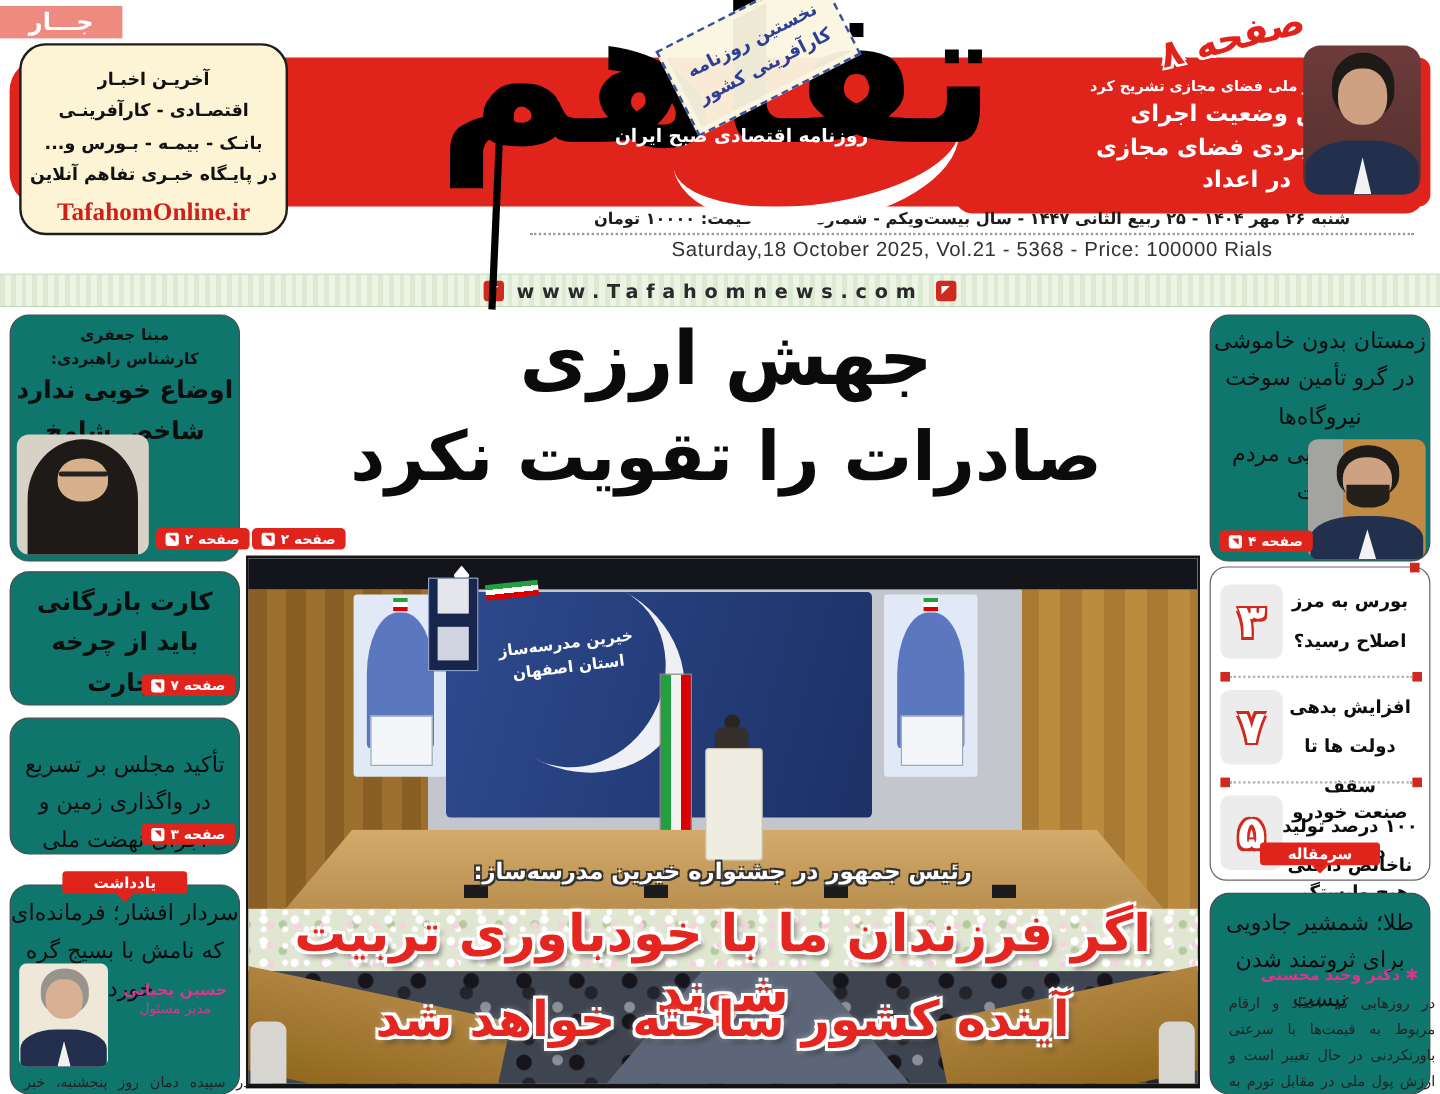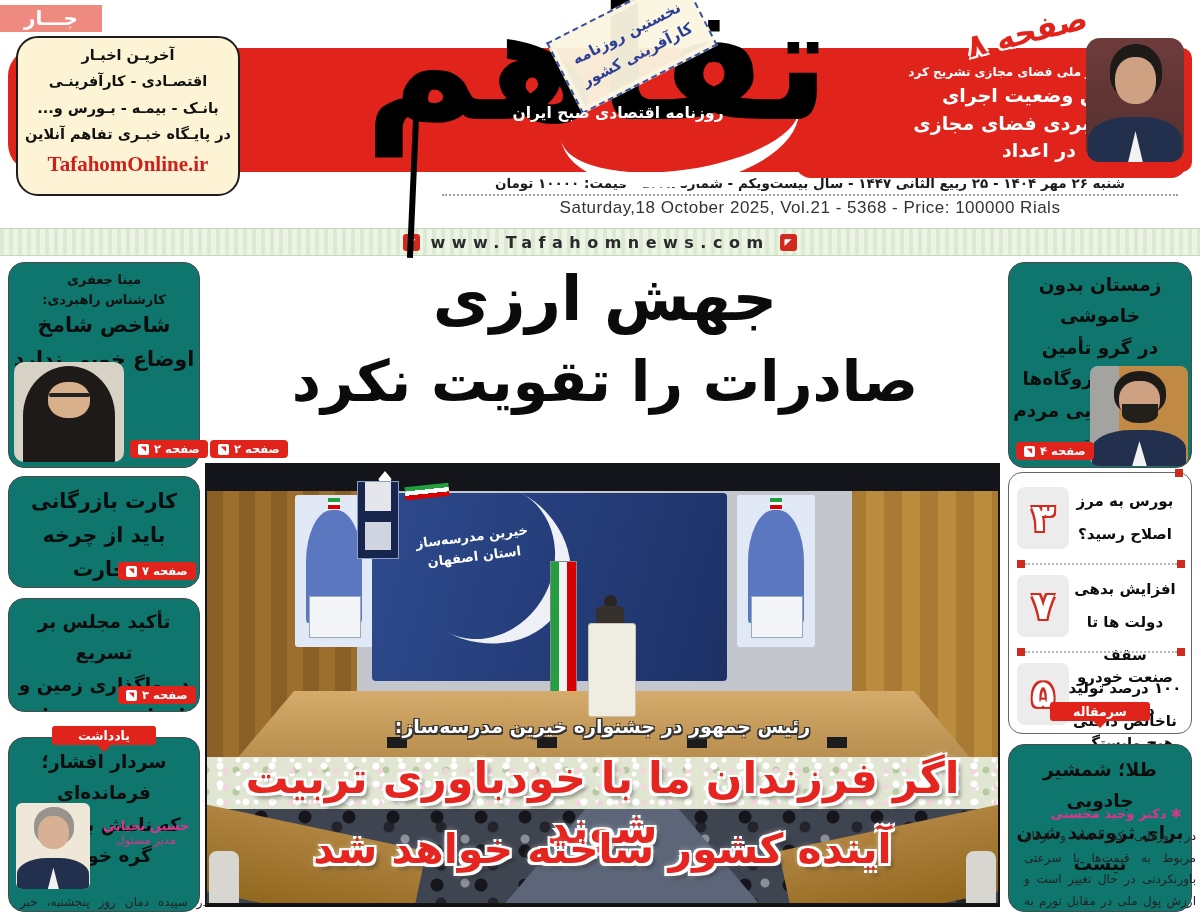--- a/index.html
+++ b/index.html
@@ -5,21 +5,21 @@
   html,body{margin:0;padding:0;background:#fff;}
   .page{position:relative;width:1200px;height:912px;overflow:hidden;background:#fff;
         font-family:"DejaVu Sans",sans-serif;direction:rtl;}
 
   
   .corner-tag{position:absolute;left:0;top:5px;width:102px;height:27px;background:#ef8a80;
     color:#fff;font-weight:bold;font-size:20px;line-height:26px;text-align:center;letter-spacing:2px;}
   .red-band{position:absolute;left:8px;top:48px;width:1184px;height:124px;background:#e0241c;
     border-radius:28px 10px 10px 28px;}
   .promo-box{position:absolute;left:16px;top:36px;width:224px;height:160px;background:#fcf4d4;
-    border:2px solid #1d1d1d;border-radius:22px;z-index:4;text-align:center;padding-top:4px;box-sizing:border-box;}
+    border:2px solid #1d1d1d;border-radius:22px;z-index:4;text-align:center;padding-top:16px;box-sizing:border-box;}
   .promo-line{font-size:14.5px;font-weight:bold;color:#111;line-height:1.82;}
   .promo-url{font-family:"Liberation Serif",serif;font-weight:bold;font-size:21px;color:#d01f1a;margin-top:4px;}
   .logo{position:absolute;left:400px;top:-28px;width:430px;text-align:center;font-size:158px;
     font-weight:bold;color:#000;z-index:3;letter-spacing:-4px;}
   .logo-tail{position:absolute;left:410px;top:118px;width:6px;height:140px;background:#000;
     transform:rotate(2.5deg);z-index:5;}
   .logo-swash{position:absolute;left:560px;top:60px;width:240px;height:110px;border-radius:50%;
     border-bottom:16px solid #fff;transform:rotate(-8deg);z-index:3;}
   .stamp{position:absolute;left:556px;top:4px;width:152px;height:80px;transform:rotate(-27deg);
     border:2px dashed #3a4fa0;box-shadow:inset 0 0 0 4px rgba(250,246,224,.95);
@@ -59,21 +59,21 @@
 
   
   .badge{position:absolute;display:inline-flex;align-items:center;gap:5px;background:#e0241c;
     color:#fff;font-size:11.5px;font-weight:bold;padding:2px 8px;border-radius:4px;z-index:6;}
   .badge-sq{width:11px;height:11px;background:#fff;border-radius:2px;color:#e0241c;font-size:7px;
     line-height:11px;text-align:center;}
   .nbox{position:absolute;background:#0f766e;border:1.6px solid #4a4a4a;border-radius:16px;
     box-sizing:border-box;text-align:center;overflow:hidden;}
   .kick{font-size:13px;font-weight:bold;color:#111;line-height:1.5;}
   .t21{font-size:20.5px;font-weight:bold;color:#0d0d0d;line-height:1.65;}
-  .t19{font-size:18.5px;font-weight:bold;color:#0d0d0d;line-height:1.7;}
+  .t19{font-size:18.5px;font-weight:normal;color:#0d0d0d;line-height:1.7;}
   .tab{position:absolute;height:19px;background:#e0241c;color:#fff;font-size:12.5px;font-weight:bold;
     text-align:center;line-height:19px;border-radius:3px;z-index:5;}
   .tab::after{content:"";position:absolute;left:50%;bottom:-7px;margin-left:-7px;border:7px solid transparent;
     border-top-color:#e0241c;border-bottom:0;}
   .body-txt{font-size:12px;color:#222;text-align:justify;line-height:1.8;padding:0 10px;}
   .author{color:#d8378c;font-weight:bold;font-size:13px;}
   .role{color:#d8378c;font-size:11.5px;}
 
   
   .lead1{position:absolute;left:210px;top:262px;width:790px;text-align:center;font-size:62px;
@@ -147,21 +147,21 @@
   .q2{top:360px;font-size:41px;}
   .below-strip{position:absolute;left:205px;top:905px;width:795px;height:7px;background:#fff;
     border-top:2px solid #111;z-index:2;}
 
   
   .lbox1{left:8px;top:262px;width:192px;height:206px;padding-top:7px;}
   .l1-photo{left:14px;top:362px;width:110px;height:100px;border-radius:10px;background:#d8d2c6;z-index:5;}
   .pw .po-hair{left:8%;top:4%;width:84%;height:100%;border-radius:50% 50% 0 0;}
   .pw .po-face{left:31%;top:20%;width:38%;height:36%;background:#d9b08c;}
   .lbox2{left:8px;top:476px;width:192px;height:112px;padding-top:8px;}
-  .lbox3{left:8px;top:598px;width:192px;height:114px;padding-top:7px;}
+  .lbox3{left:8px;top:598px;width:192px;height:114px;padding-top:23px;}
   .note-tab{left:52px;top:726px;width:104px;}
   .notebox{left:8px;top:737px;width:192px;height:175px;padding-top:8px;}
   .note-photo{left:16px;top:803px;width:74px;height:86px;border-radius:6px;background:#efe8d9;z-index:5;}
   .pold .po-hair{background:#98938c;}
   .pold .po-face{background:#d8b093;}
   .note-by{position:absolute;left:96px;top:818px;width:100px;text-align:center;z-index:5;}
   .note-body{position:absolute;left:10px;top:892px;width:188px;z-index:5;}
 
   
   .rbox1{left:1008px;top:262px;width:184px;height:206px;padding-top:6px;}
@@ -291,22 +291,22 @@
 
     <div class="ph-kicker">رئیس جمهور در جشنواره خیرین مدرسه‌ساز:</div>
     <div class="ph-q q1">اگر فرزندان ما با خودباوری تربیت شوند</div>
     <div class="ph-q q2">آینده کشور ساخته خواهد شد</div>
   </div>
   <div class="below-strip"></div>
 
   <div class="nbox lbox1">
     <div class="kick">مینا جعفری</div>
     <div class="kick">کارشناس راهبردی:</div>
+    <div class="t21">اوضاع خوبی ندارد</div>
     <div class="t21">شاخص شامخ</div>
-    <div class="t21">اوضاع خوبی ندارد</div>
   </div>
   <div class="portrait l1-photo pw">
     <div class="po-hair"></div>
     <div class="po-face"></div>
     <div class="po-glass"></div>
   </div>
   <div class="badge" style="left:130px;top:440px;">
     <span>صفحه ۲</span>
     <span class="badge-sq">◥</span>
   </div>

